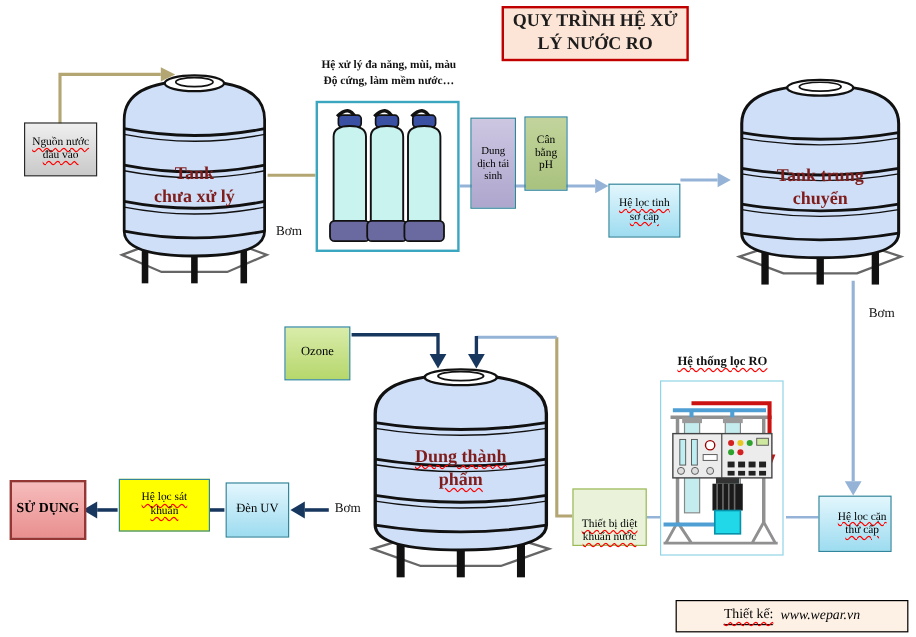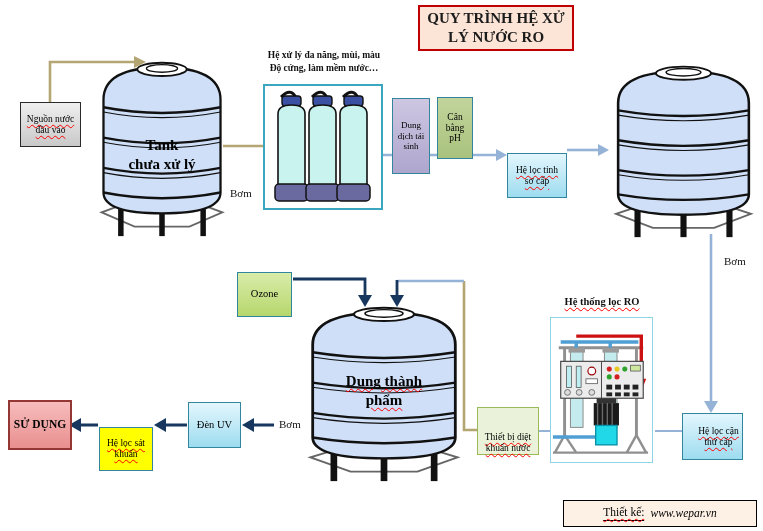--- a/index.html
+++ b/index.html
@@ -14,21 +14,21 @@
   .phbox{background:linear-gradient(#c2d49c,#a9c27e);}
   .ozonebox{background:linear-gradient(#d9ecaa,#b6d76c);margin-top:12px;}
   .sterbox{background:#eaf3da;border:1.6px solid #9ab957;}
   .germbox{background:#ffff00;}
   .usebox{background:linear-gradient(#f7bcbc,#e98f8f);border:2px solid #943634;font-weight:bold;}
   .srcbox{background:linear-gradient(#efefef,#c9c9c9);border:1.5px solid #2a2a2a;}
   .titlebox{background:#fce4d6;border:2.2px solid #c00000;font-weight:bold;font-size:15px;
             color:#1c1c1c;line-height:1.3;}
   .creditbox{background:#fdf1e6;border:1.6px solid #000;font-size:11.5px;}
   .sp{text-decoration:underline wavy #ff0000;text-decoration-thickness:1px;text-underline-offset:2px;}
-  .tanklabel{position:absolute;text-align:center;font-weight:bold;font-size:15px;color:#000000;
+  .tanklabel{position:absolute;text-align:center;font-weight:bold;font-size:15px;color:#7f1d1d;
              line-height:1.25;z-index:4;}
   .cap{position:absolute;font-weight:bold;text-align:center;color:#111;z-index:3;}
   .pump{position:absolute;font-size:11px;color:#111;z-index:3;font-weight:normal;}
   svg{display:block;}
   .layer{position:absolute;left:0;top:0;z-index:1;}
   .art{position:absolute;z-index:2;}
 </style>
 </head>
 <body>
 
@@ -158,20 +158,24 @@
     <path d="M6,52 Q70,64 134,52" fill="none" stroke="#111" stroke-width="2.5"></path>
     <path d="M6,57 Q70,69 134,57" fill="none" stroke="#111" stroke-width="1.2"></path>
     <path d="M6,84 Q70,96 134,84" fill="none" stroke="#111" stroke-width="2.5"></path>
     <path d="M6,89 Q70,101 134,89" fill="none" stroke="#111" stroke-width="1.2"></path>
     <path d="M6,116 Q70,128 134,116" fill="none" stroke="#111" stroke-width="2.5"></path>
     <path d="M6,121 Q70,133 134,121" fill="none" stroke="#111" stroke-width="1.2"></path>
     <path d="M6,142 Q70,154 134,142" fill="none" stroke="#111" stroke-width="2.5"></path>
     <ellipse cx="70" cy="12" rx="27" ry="7" fill="#fff" stroke="#111" stroke-width="2"></ellipse>
     <ellipse cx="70" cy="11" rx="17" ry="4" fill="#fff" stroke="#111" stroke-width="1.5"></ellipse>
   </svg>
+  <div class="tanklabel" style="left:614px;top:138px;width:139px;">
+    <div>Tank trung</div>
+    <div>chuyển</div>
+  </div>
   <div class="pump" style="left:724px;top:255px;">Bơm</div>
 
   <div class="node teal cyanbox" style="left:682px;top:413px;width:61px;height:47px;font-size:9.5px;padding-left:12px;">
     <div class="sp" style="max-width:54px;">Hệ lọc cặn thứ cấp</div>
   </div>
 
   <div class="cap sp" style="left:552px;top:296px;width:100px;font-size:10.5px;">Hệ thống lọc RO</div>
   <div class="abs" style="left:550px;top:317px;width:103px;height:146px;border:1.6px solid #8fd4e4;background:#fff;z-index:2;">
     <svg width="100" height="143" viewBox="0 0 103 142">
       <path d="M14,28 L14,118 M88,28 L88,118 M8,28 L95,28" stroke="#909090" stroke-width="3" fill="none"></path>
@@ -240,21 +244,21 @@
   </svg>
   <div class="tanklabel" style="left:310px;top:372px;width:148px;">
     <div class="sp" style="display:inline-block;">Dung thành</div><br>
     <div class="sp" style="display:inline-block;">phẩm</div>
   </div>
   <div class="pump" style="left:279px;top:418px;">Bơm</div>
 
   <div class="node teal cyanbox" style="left:188px;top:402px;width:53px;height:46px;font-size:10.5px;">
     <div>Đèn UV</div>
   </div>
-  <div class="node teal germbox" style="left:99px;top:427px;width:54px;height:44px;font-size:9.5px;">
+  <div class="node teal germbox" style="left:99px;top:399px;width:76px;height:44px;font-size:9.5px;">
     <div class="sp" style="max-width:46px;">Hệ lọc sát khuẩn</div>
   </div>
   <div class="node usebox" style="left:8px;top:400px;width:64px;height:50px;font-size:11.5px;">
     <div>SỬ DỤNG</div>
   </div>
 
   <div class="node creditbox" style="left:563px;top:500px;width:194px;height:27px;gap:6px;">
     <span class="sp" style="border-bottom:1px solid #000;">Thiết kế:</span>
     <span style="font-style:italic;">www.wepar.vn</span>
   </div>

